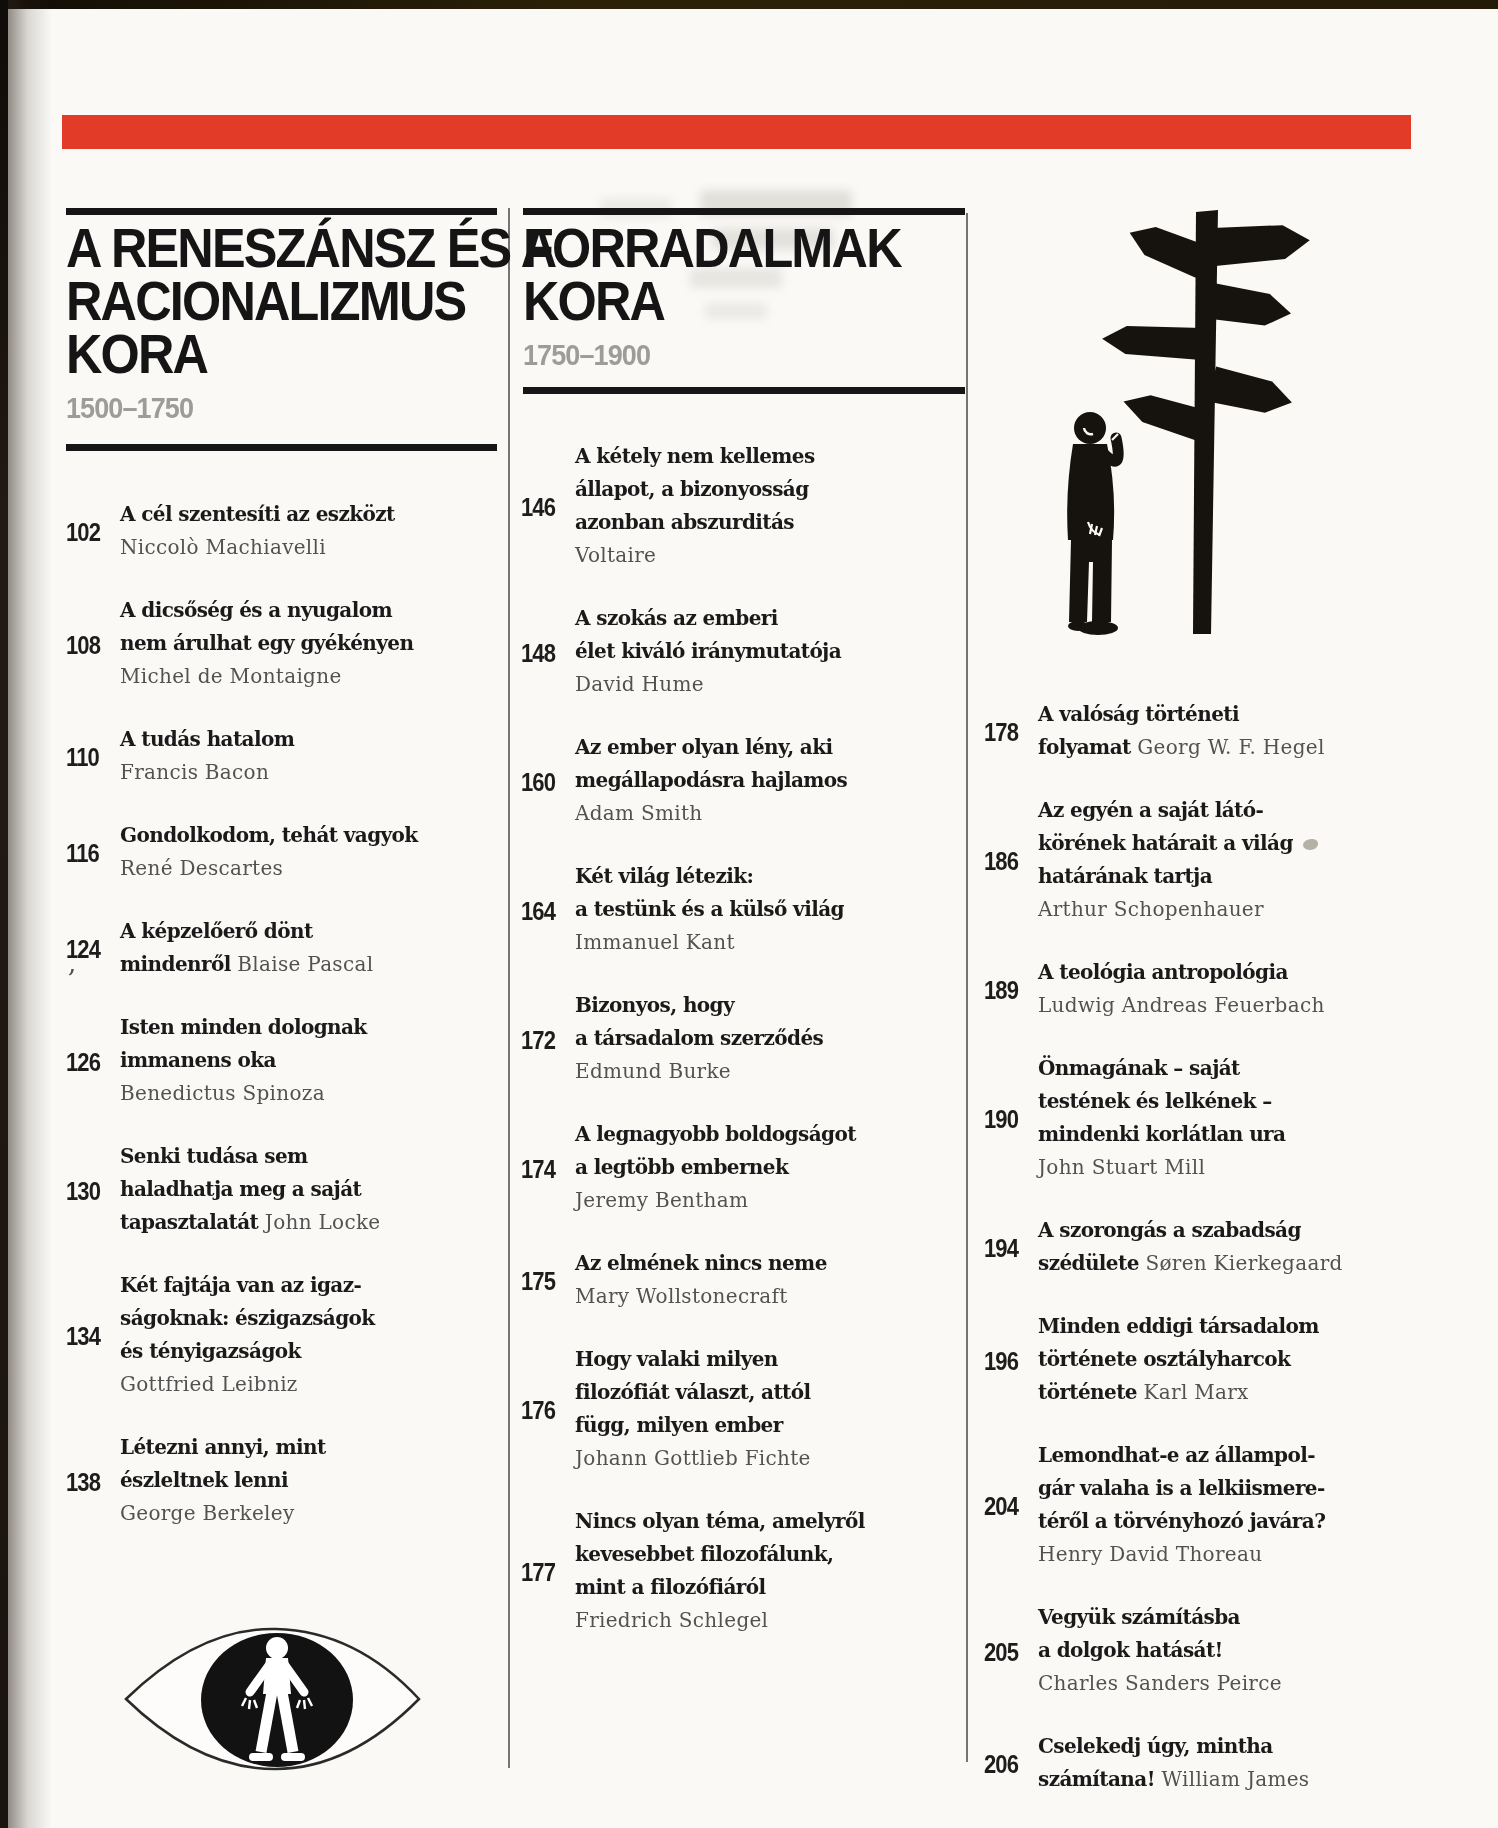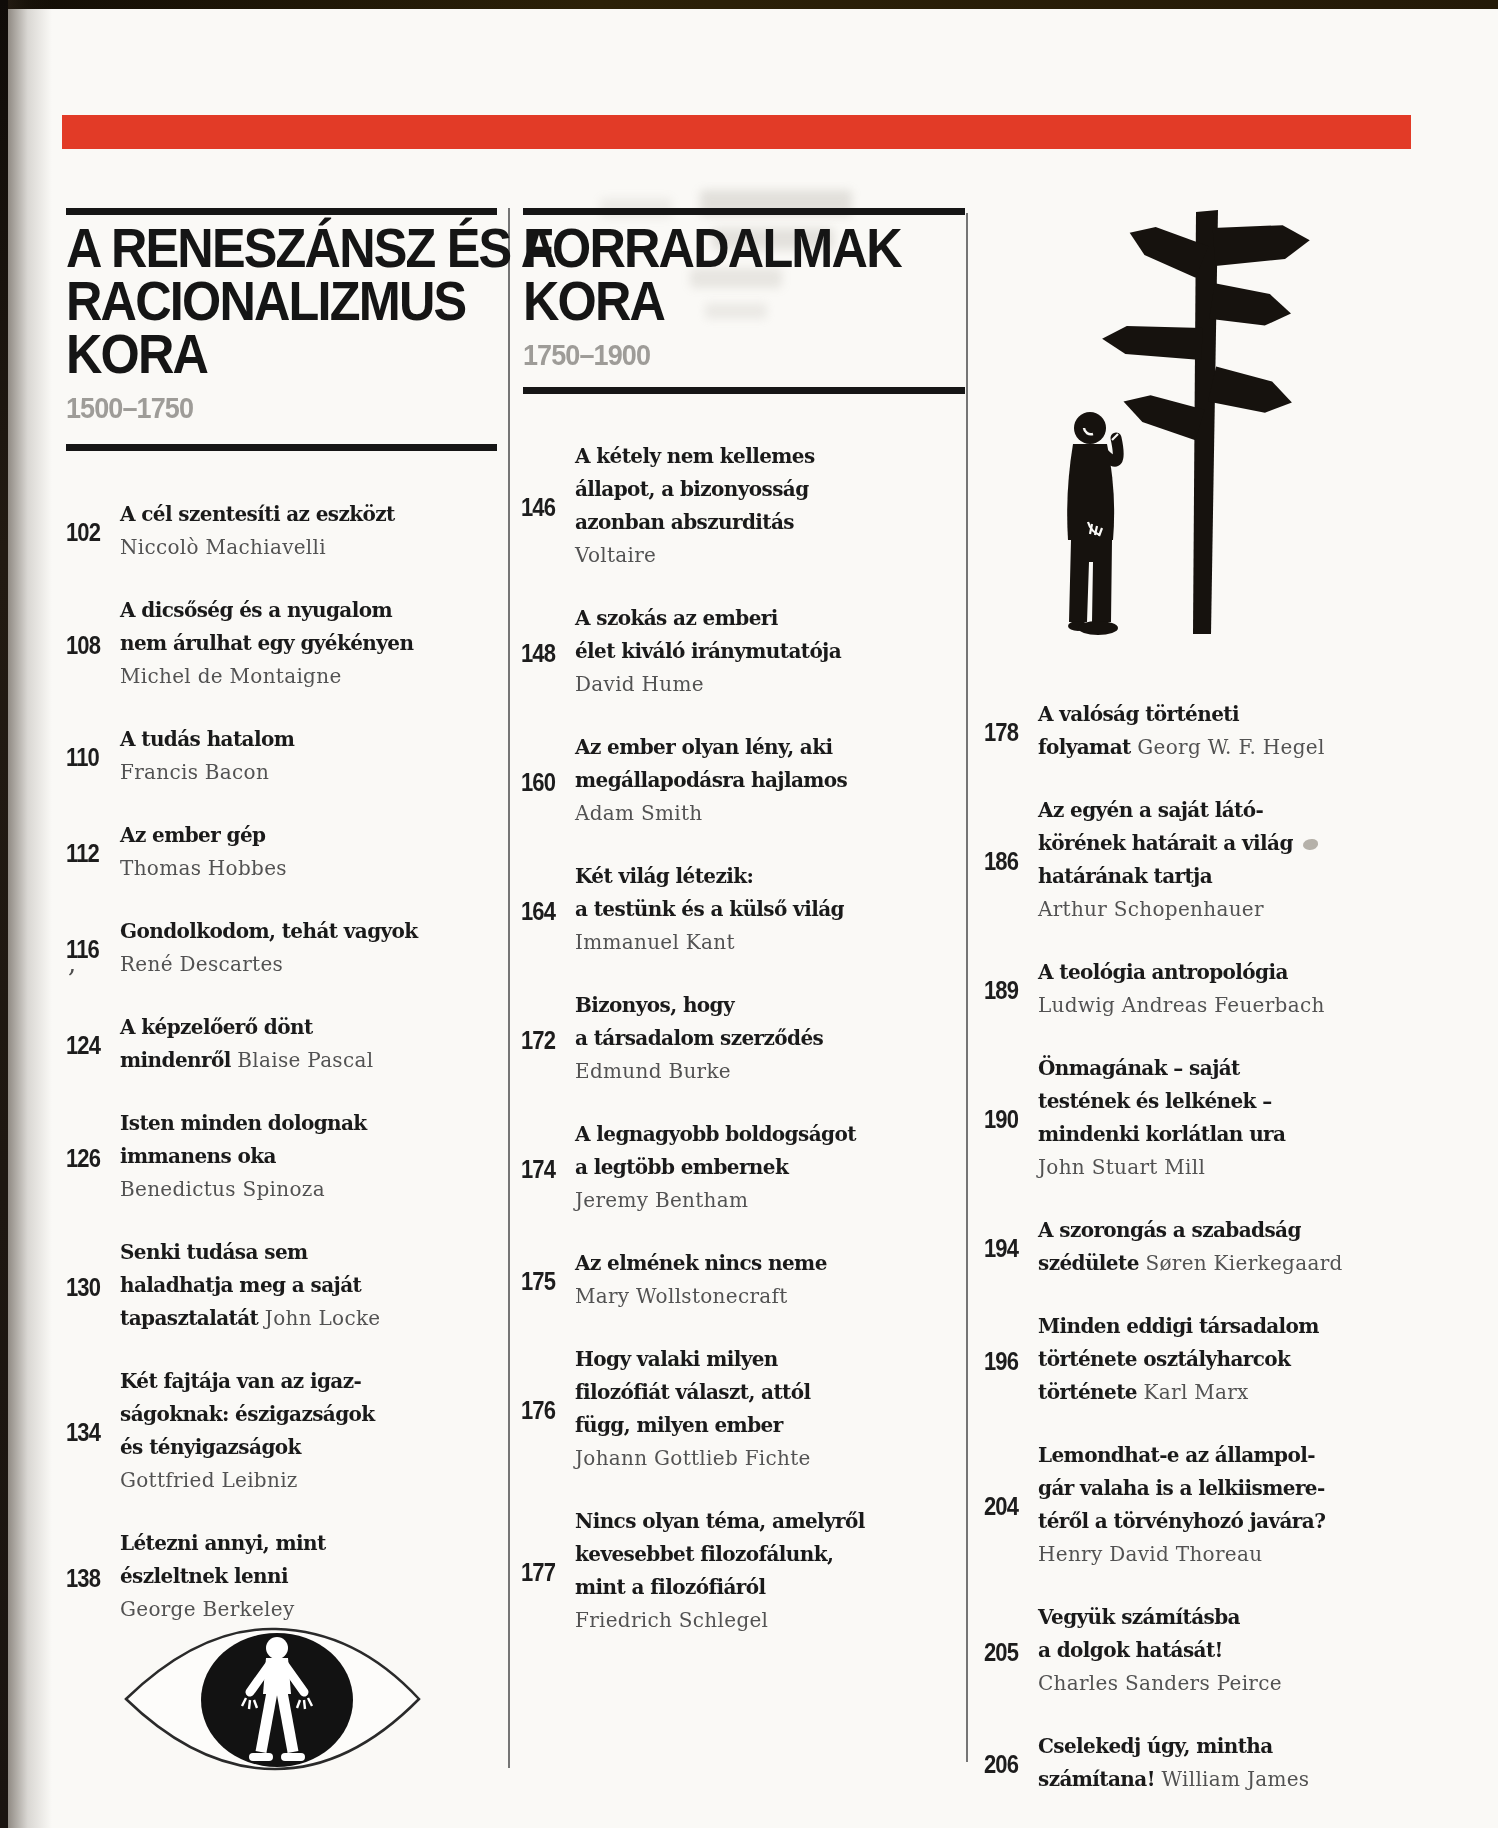--- a/index.html
+++ b/index.html
@@ -113,24 +113,20 @@
         <span class="num">102</span>
         <div class="txt"><span>A cél szentesíti az eszközt</span><br><span class="author">Niccolò Machiavelli</span></div>
       </div>
       <div class="entry">
         <span class="num">108</span>
         <div class="txt"><span>A dicsőség és a nyugalom</span><br><span>nem árulhat egy gyékényen</span><br><span class="author">Michel de Montaigne</span></div>
       </div>
       <div class="entry">
         <span class="num">110</span>
         <div class="txt"><span>A tudás hatalom</span><br><span class="author">Francis Bacon</span></div>
-      </div>
-      <div class="entry">
-        <span class="num">112</span>
-        <div class="txt"><span>Az ember gép</span><br><span class="author">Thomas Hobbes</span></div>
       </div>
       <div class="entry">
         <span class="num">116</span>
         <div class="txt"><span>Gondolkodom, tehát vagyok</span><br><span class="author">René Descartes</span></div>
       </div>
       <div class="entry">
         <span class="num">124</span>
         <div class="txt"><span>A képzelőerő dönt</span><br><span>mindenről</span><span class="author">&nbsp;Blaise Pascal</span><br></div>
       </div>
       <div class="entry">

